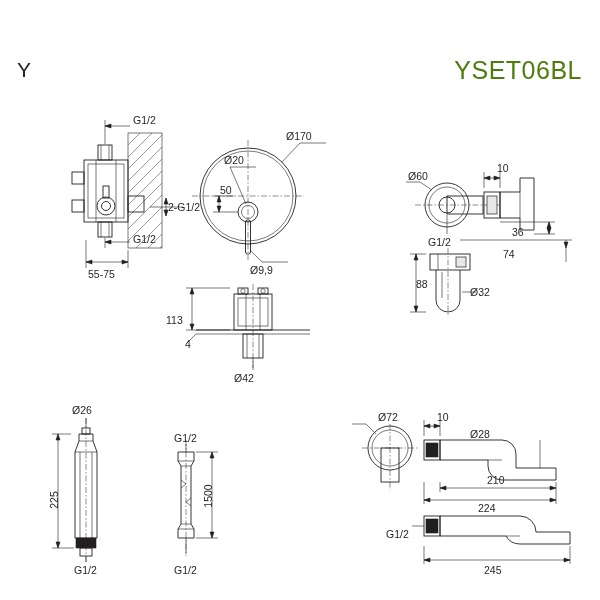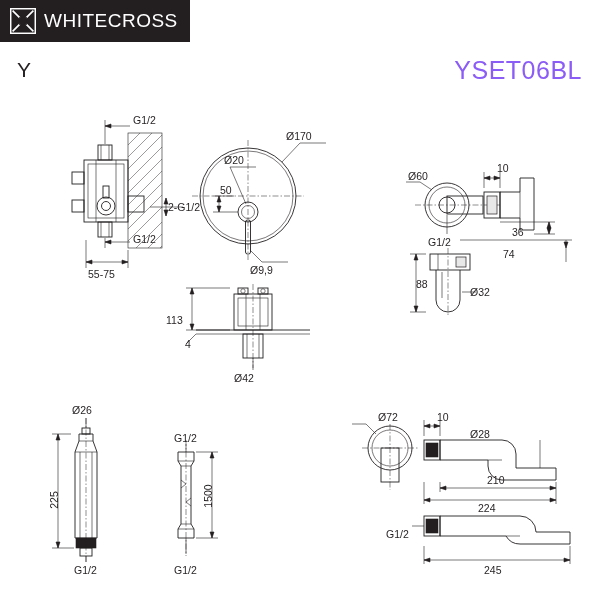--- a/index.html
+++ b/index.html
@@ -52,21 +52,21 @@
     top: 58px;
     font-size: 21px;
     color: #231f20;
   }
   .model-title {
     position: absolute;
     right: 18px;
     top: 56px;
     font-size: 25px;
     letter-spacing: 0.5px;
-    color: #8b5cf6;
+    color: #4d7c0f;
   }
   
   #drawing {
     position: absolute;
     left: 0;
     top: 0;
     width: 600px;
     height: 600px;
   }
   #drawing text {
@@ -80,28 +80,20 @@
   .ctr { stroke: #231f20; stroke-width: 0.5; fill: none; stroke-dasharray: 6 2 1.5 2; }
   .hatch { stroke: #231f20; stroke-width: 0.45; fill: none; }
   .fillblk { fill: #231f20; stroke: #231f20; stroke-width: 0.6; }
   .fillgray { fill: #e8e8e8; stroke: #231f20; stroke-width: 0.7; }
 </style>
 </head>
 <body>
 
 <div id="sheet">
 
-  <div class="header-bar">
-    <svg class="logo-mark" viewBox="0 0 40 40">
-      <rect x="1" y="1" width="38" height="38" fill="none" stroke="#ffffff" stroke-width="2.5"></rect>
-      <path d="M4 4 L36 36 M36 4 L4 36" stroke="#ffffff" stroke-width="2.5" fill="none"></path>
-      <rect x="14" y="14" width="12" height="12" fill="#231f20" stroke="none"></rect>
-    </svg>
-    <span class="brand-text">WHITECROSS</span>
-  </div>
 
   <div class="series-title">Y</div>
   <div class="model-title">YSET06BL</div>
 
   <svg id="drawing" viewBox="0 0 600 600">
 
     <g>
 
       <g class="hatch">
         <rect x="128" y="133" width="34" height="115" fill="none" stroke="#231f20" stroke-width="0.6"></rect>

